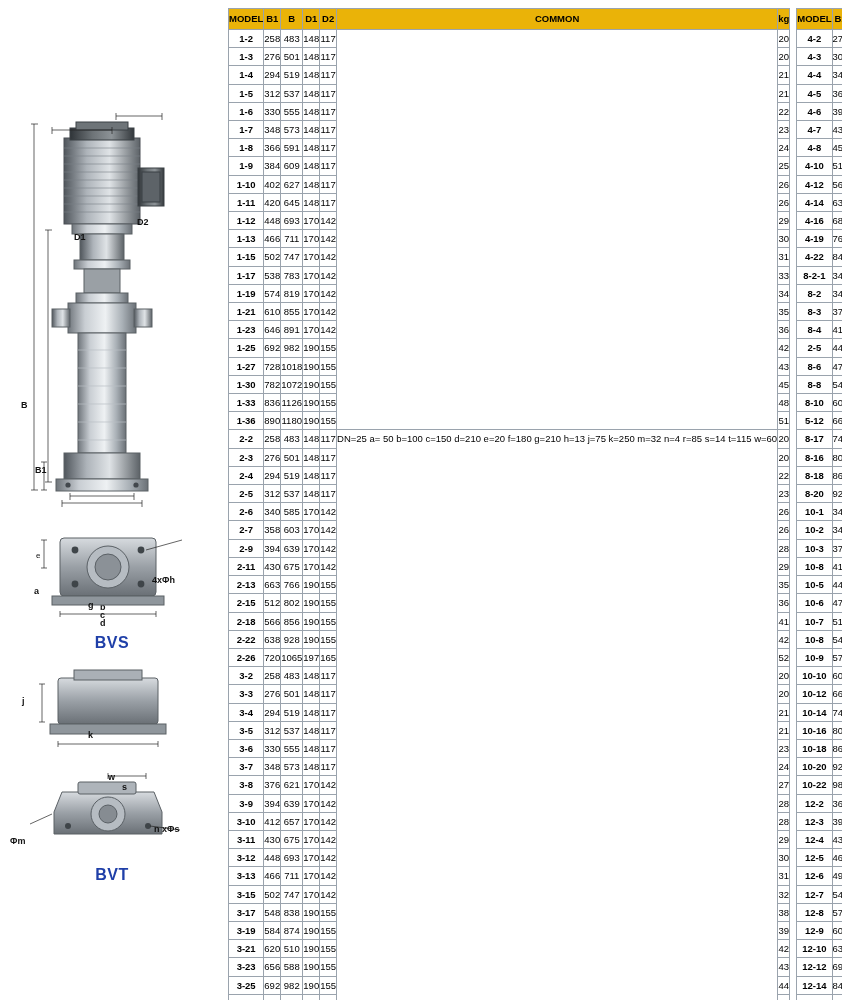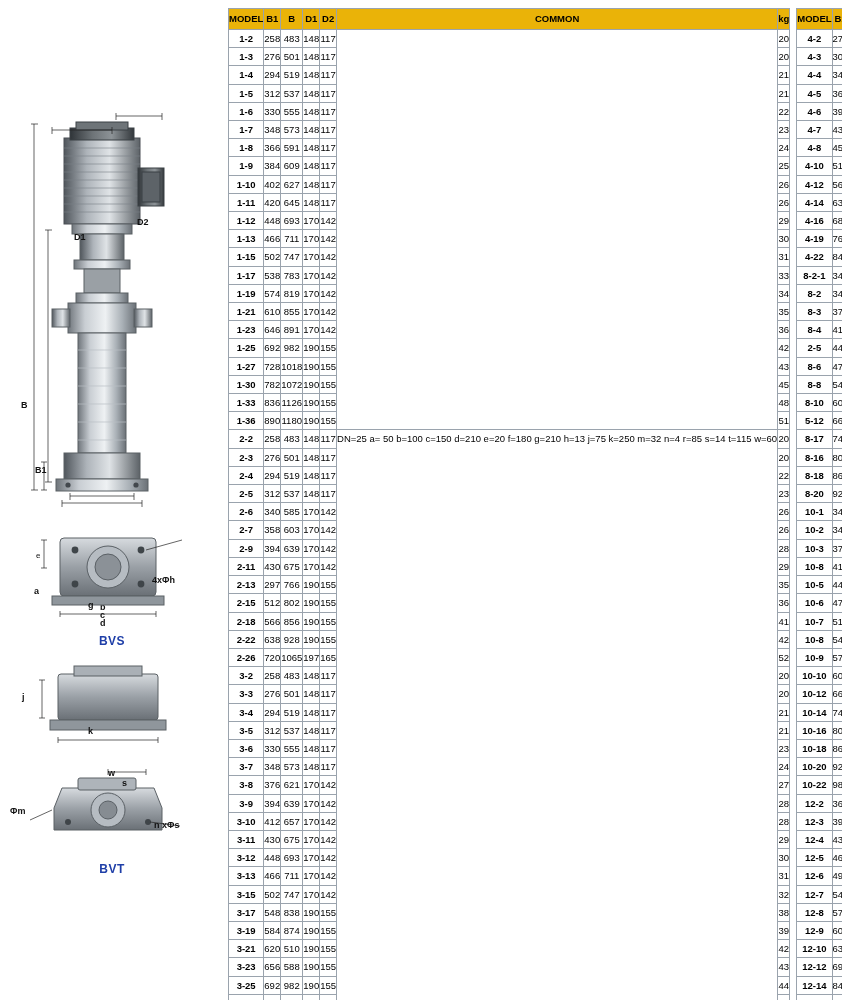--- a/index.html
+++ b/index.html
@@ -32,21 +32,21 @@
     box-sizing: border-box;
   }
   .fig {
     position: relative;
     margin: 0 auto;
     text-align: center;
   }
   .fig-label {
     color: #1f3fa8;
     font-weight: bold;
-    font-size: 12px;
+    font-size: 16px;
     letter-spacing: .5px;
     margin-top: 2px;
   }
   .dimtext {
     position: absolute;
     font-size: 9px;
     font-weight: bold;
     color: #111;
   }
 
@@ -280,21 +280,21 @@
         <g stroke="#222" stroke-width="0.7" fill="none">
           <line x1="86" y1="8" x2="124" y2="8"></line>
           <line x1="86" y1="5" x2="86" y2="11"></line>
           <line x1="124" y1="5" x2="124" y2="11"></line>
           <line x1="30" y1="46" x2="8" y2="56"></line>
           <line x1="128" y1="58" x2="158" y2="62"></line>
         </g>
       </svg>
       <span class="dimtext" style="left:108px; top:4px;">w</span>
       <span class="dimtext" style="left:122px; top:14px;">s</span>
-      <span class="dimtext" style="left:10px; top:42px;">Φm</span>
+      <span class="dimtext" style="left:10px; top:68px;">Φm</span>
       <span class="dimtext" style="left:154px; top:56px;">n xΦs</span>
       <div class="fig-label">BVT</div>
     </div>
 
   </div>
 
   <div class="tables">
     <div class="tblwrap">
       <table class="spec">
         <colgroup>
@@ -571,21 +571,21 @@
             <tr>
               <td class="model">2-11</td>
               <td>430</td>
               <td>675</td>
               <td>170</td>
               <td>142</td>
               <td>29</td>
             </tr>
             <tr>
               <td class="model">2-13</td>
-              <td>297</td>
+              <td>663</td>
               <td>766</td>
               <td>190</td>
               <td>155</td>
               <td>35</td>
             </tr>
             <tr>
               <td class="model">2-15</td>
               <td>512</td>
               <td>802</td>
               <td>190</td>

